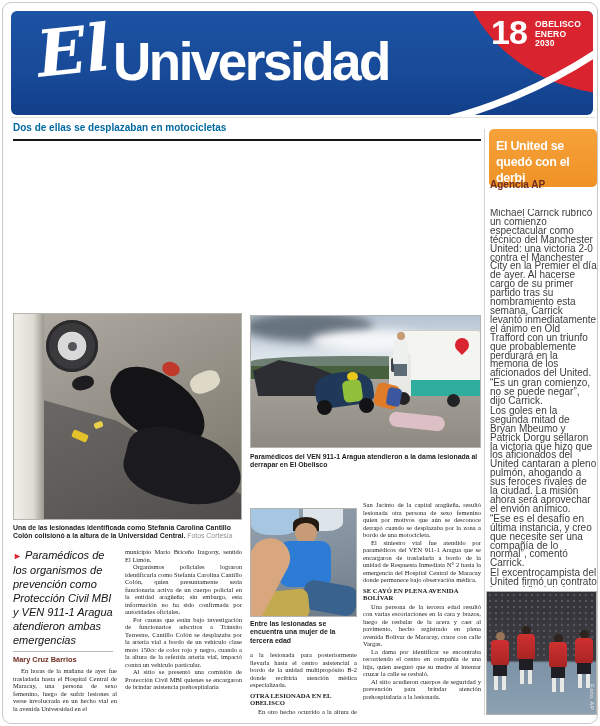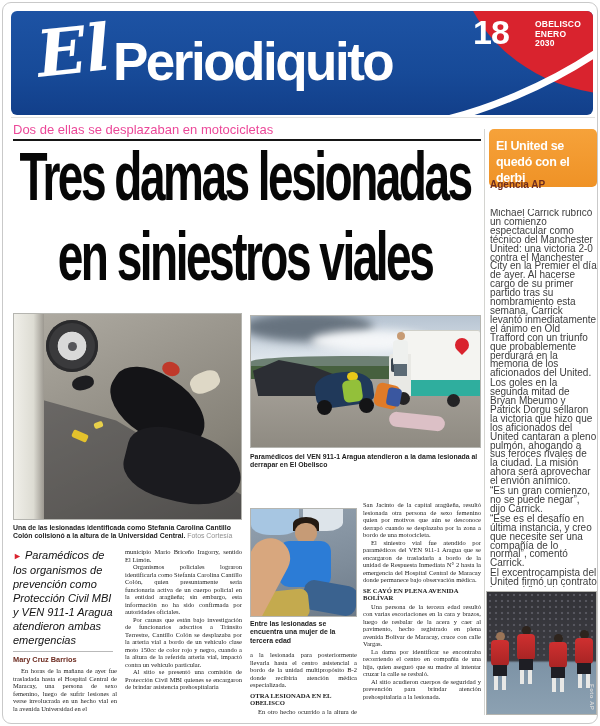--- a/index.html
+++ b/index.html
@@ -11,29 +11,29 @@
   .masthead { position: absolute; left: 8px; top: 8px; width: 582px; height: 104px;
               background: linear-gradient(180deg, #1d53a4 0%, #174a98 60%, #123f8a 100%);
               border-radius: 6px; overflow: hidden; }
   .logo-el { position: absolute; left: 26px; top: 2px; color: #fff;
              font-family: "DejaVu Serif", serif; font-style: italic; font-weight: bold;
              font-size: 64px; transform: rotate(-6deg); }
   .logo-name { position: absolute; left: 102px; top: 20px; color: #fff; font-weight: bold;
                font-size: 53px; letter-spacing: -2.5px; }
   .mast-right { position: absolute; right: 0; top: 0; width: 170px; height: 104px; }
   .mast-right svg { position: absolute; inset: 0; }
-  .date-day { position: absolute; left: 50px; top: 2px; color: #fff; font-weight: bold;
+  .date-day { position: absolute; left: 68px; top: 2px; color: #fff; font-weight: bold;
               font-size: 34px; letter-spacing: -1px; }
   .date-stack { position: absolute; left: 112px; top: 9px; color: #fff; font-weight: bold;
                 font-size: 8.5px; line-height: 9.5px; letter-spacing: .2px; }
 
   
   .hairline { position: absolute; left: 8px; top: 114px; width: 584px; height: 1px; background: #e2e2e0; }
   .kicker { position: absolute; left: 10px; top: 119px; width: 468px;
-            font-size: 13px; font-weight: normal; color: #ec4899; }
+            font-size: 10px; font-weight: bold; color: #0369a1; }
   .kicker-rule { position: absolute; left: 10px; top: 136px; width: 468px; height: 2px; background: #161616; }
   .headline { position: absolute; left: 5px; top: 140px; width: 474px; text-align: center; color: #070707; }
   .headline .hl { display: block; white-space: nowrap; font-weight: bold; font-size: 46px;
                   letter-spacing: -2.5px; transform: scaleY(1.5); transform-origin: 50% 20%; height: 80px; }
 
   
   .photo { position: absolute; overflow: hidden; border: 1px solid #b5b5b0; background: #999; }
   .ph-obj { position: absolute; }
 
   .photo-main { left: 10px; top: 310px; width: 229px; height: 207px;
@@ -141,43 +141,39 @@
   .sb-body { position: absolute; left: 487px; top: 206px; width: 107px; height: 378px; overflow: hidden; }
   .sb-body p { font-size: 10px; line-height: 8.9px; color: #3d3d3d; margin-bottom: 1px; }
 </style>
 </head>
 <body>
 
 <div class="page">
 
   <header class="masthead">
     <span class="logo-el">El</span>
-    <span class="logo-name">Periodiquito</span>
+    <span class="logo-name">Universidad</span>
     <div class="mast-right">
       <svg viewBox="0 0 170 104" preserveAspectRatio="none">
         <path d="M 48,-4 C 70,40 115,74 174,82 L 174,-4 Z" fill="#d9232e"></path>
         <path d="M 6,112 C 60,102 126,74 176,40" stroke="#ffffff" stroke-width="7" fill="none"></path>
       </svg>
       <span class="date-day">18</span>
       <div class="date-stack">
         <div>OBELISCO</div>
         <div>ENERO</div>
         <div>2030</div>
       </div>
     </div>
   </header>
 
   <div class="hairline"></div>
 
   <div class="kicker">Dos de ellas se desplazaban en motocicletas</div>
   <div class="kicker-rule"></div>
-  <h1 class="headline">
-    <span class="hl">Tres damas lesionadas</span>
-    <span class="hl">en siniestros viales</span>
-  </h1>
 
   <div class="photo photo-main">
     <div class="ph-obj p1-shadow"></div>
     <div class="ph-obj p1-wall"></div>
     <div class="ph-obj p1-wheel"></div>
     <div class="ph-obj p1-hub"></div>
     <div class="ph-obj p1-dark-item"></div>
     <div class="ph-obj p1-debris-a"></div>
     <div class="ph-obj p1-debris-b"></div>
     <div class="ph-obj p1-torso"></div>
@@ -256,22 +252,22 @@
     <p>Una persona de la tercera edad resultó con varias escoriaciones en la cara y brazos, luego de resbalar de la acera y caer al pavimento, hecho registrado en plena avenida Bolívar de Maracay, cruce con calle Vargas.</p>
     <p>La dama por identificar se encontraba recorriendo el centro en compañía de una hija, quien aseguró que su madre al intentar cruzar la calle se resbaló.</p>
     <p>Al sitio acudieron cuerpos de seguridad y prevención para brindar atención prehospitalaria a la lesionada.</p>
   </div>
 
   <div class="sb-divider"></div>
   <div class="sb-headline">El United se quedó con el derbi</div>
   <div class="sb-byline">Agencia AP</div>
   <div class="sb-body">
     <p>Michael Carrick rubricó un comienzo espectacular como técnico del Manchester United: una victoria 2-0 contra el Manchester City en la Premier el día de ayer. Al hacerse cargo de su primer partido tras su nombramiento esta semana, Carrick levantó inmediatamente el ánimo en Old Trafford con un triunfo que probablemente perdurará en la memoria de los aficionados del United.</p>
+    <p>“Es un gran comienzo, no se puede negar”, dijo Carrick.</p>
     <p>Los goles en la segunda mitad de Bryan Mbeumo y Patrick Dorgu sellaron la victoria que hizo que los aficionados del United cantaran a pleno pulmón, ahogando a sus feroces rivales de la ciudad. La misión ahora será aprovechar el envión anímico.</p>
-    <p>“Es un gran comienzo, no se puede negar”, dijo Carrick.</p>
     <p>“Ese es el desafío en última instancia, y creo que necesite ser una compañía de lo normal”, comentó Carrick.</p>
     <p>El excentrocampista del United firmó un contrato hasta el final de la temporada y tiene 17 partidos para convencer a la directiva del club de darle el puesto de manera permanente tras el despido de Ruben Amorim la semana pasada. El United se encuentra en el quinto lugar en la clasificación, un punto detrás del campeón defensor Liverpool, que extendió a cuatro partidos su racha sin victorias tras empatar 1-1 con un Burnley que lucha por evitar al descenso en Anfield.</p>
   </div>
 
   <div class="photo photo-united">
     <div class="ph-obj p4-dots"></div>
     <div class="p4-player" style="left:4px; top:40px;">
       <div class="p4-head"></div>
       <div class="p4-shirt"></div>
       <div class="p4-shorts"></div>

